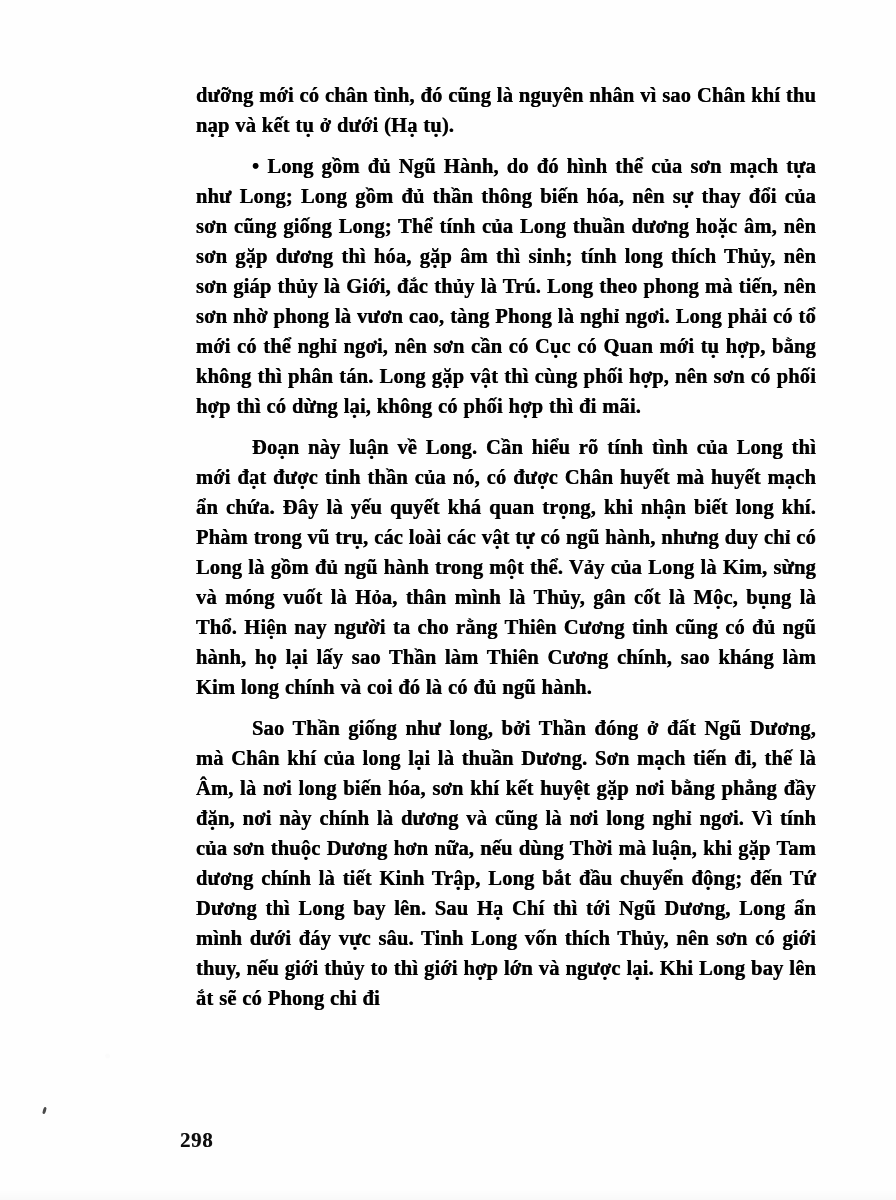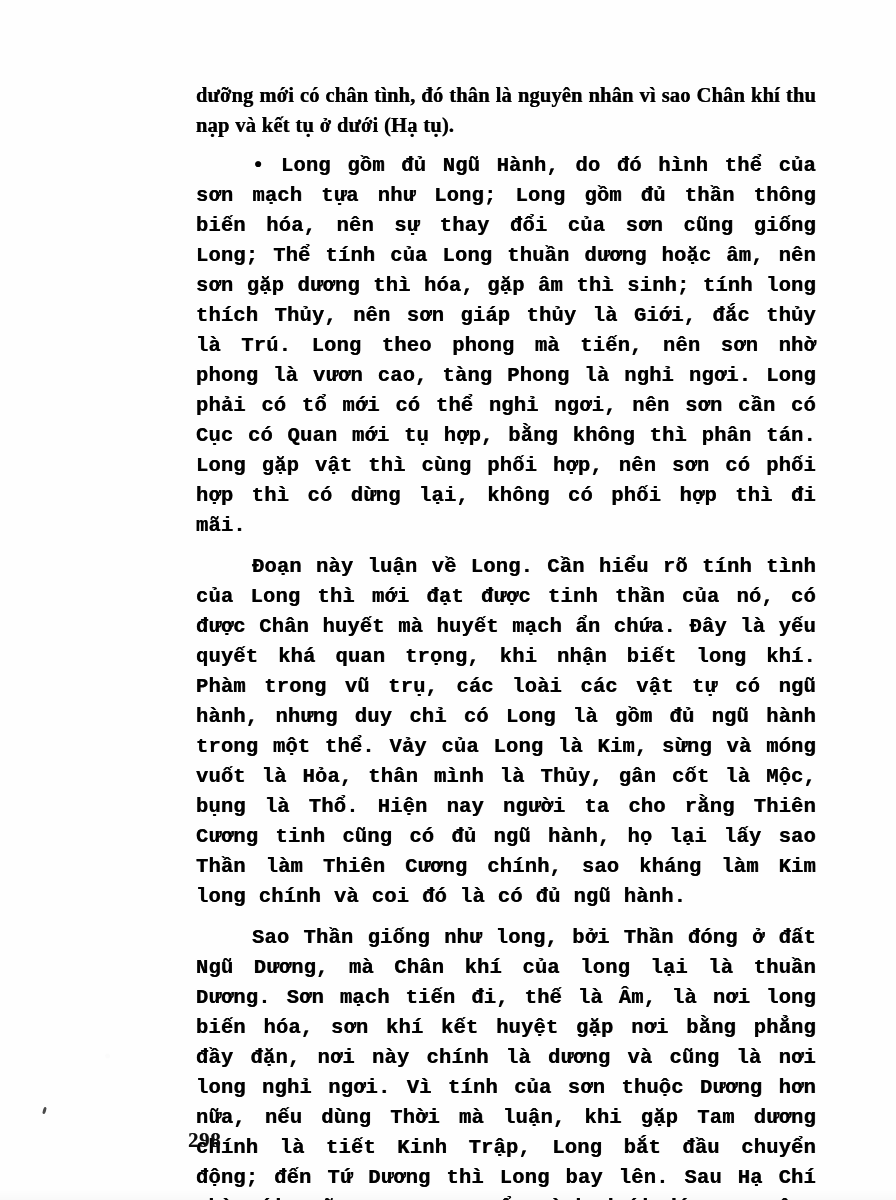--- a/index.html
+++ b/index.html
@@ -45,21 +45,20 @@
     text-align: justify;
     text-align-last: left;
     letter-spacing: 0.15px;
     word-spacing: 0.5px;
     text-indent: 56px;
     font-weight: 600;
     color: #0b0b0b;
   }
   p.para + p.para {
     margin-top: 11px;
-    font-family: Liberation Mono, monospace;
   }
   p.para.first {
     text-indent: 0;
   }
 
   
   #textblock {
     filter: contrast(1.18) saturate(0);
     text-shadow:
       0.35px 0 0 rgba(0,0,0,0.55),
@@ -67,21 +66,21 @@
       0 -0.25px 0 rgba(0,0,0,0.25);
   }
 
   .bullet {
     font-weight: 700;
   }
 
   
   #page-number {
     position: absolute;
-    left: 188px;
+    left: 180px;
     top: 1128px;
     font-size: 21px;
     font-weight: 600;
     letter-spacing: 0.6px;
     color: #0d0d0d;
     text-shadow: 0.35px 0 0 rgba(0,0,0,0.5);
   }
 
   
   #speck {
@@ -107,21 +106,21 @@
     pointer-events: none;
   }
 </style>
 </head>
 <body>
 
 <div id="page">
 
   <div id="textblock">
 
-    <p class="para first">dưỡng mới có chân tình, đó thân là nguyên nhân vì sao Chân khí thu nạp và kết tụ ở dưới (Hạ tụ).</p>
+    <p class="para first">dưỡng mới có chân tình, đó cũng là nguyên nhân vì sao Chân khí thu nạp và kết tụ ở dưới (Hạ tụ).</p>
 
     <p class="para"><span class="bullet">•&nbsp;</span><span>Long gồm đủ Ngũ Hành, do đó hình thể của sơn mạch tựa như Long; Long gồm đủ thần thông biến hóa, nên sự thay đổi của sơn cũng giống Long; Thể tính của Long thuần dương hoặc âm, nên sơn gặp dương thì hóa, gặp âm thì sinh; tính long thích Thủy, nên sơn giáp thủy là Giới, đắc thủy là Trú. Long theo phong mà tiến, nên sơn nhờ phong là vươn cao, tàng Phong là nghỉ ngơi. Long phải có tổ mới có thể nghỉ ngơi, nên sơn cần có Cục có Quan mới tụ hợp, bằng không thì phân tán. Long gặp vật thì cùng phối hợp, nên sơn có phối hợp thì có dừng lại, không có phối hợp thì đi mãi.</span></p>
 
     <p class="para">Đoạn này luận về Long. Cần hiểu rõ tính tình của Long thì mới đạt được tinh thần của nó, có được Chân huyết mà huyết mạch ẩn chứa. Đây là yếu quyết khá quan trọng, khi nhận biết long khí. Phàm trong vũ trụ, các loài các vật tự có ngũ hành, nhưng duy chỉ có Long là gồm đủ ngũ hành trong một thể. Vảy của Long là Kim, sừng và móng vuốt là Hỏa, thân mình là Thủy, gân cốt là Mộc, bụng là Thổ. Hiện nay người ta cho rằng Thiên Cương tinh cũng có đủ ngũ hành, họ lại lấy sao Thần làm Thiên Cương chính, sao kháng làm Kim long chính và coi đó là có đủ ngũ hành.</p>
 
 
     <p class="para">Sao Thần giống như long, bởi Thần đóng ở đất Ngũ Dương, mà Chân khí của long lại là thuần Dương. Sơn mạch tiến đi, thế là Âm, là nơi long biến hóa, sơn khí kết huyệt gặp nơi bằng phẳng đầy đặn, nơi này chính là dương và cũng là nơi long nghỉ ngơi. Vì tính của sơn thuộc Dương hơn nữa, nếu dùng Thời mà luận, khi gặp Tam dương chính là tiết Kinh Trập, Long bắt đầu chuyển động; đến Tứ Dương thì Long bay lên. Sau Hạ Chí thì tới Ngũ Dương, Long ẩn mình dưới đáy vực sâu. Tinh Long vốn thích Thủy, nên sơn có giới thuy, nếu giới thủy to thì giới hợp lớn và ngược lại. Khi Long bay lên ắt sẽ có Phong chi đi</p>
 
   </div>
 

